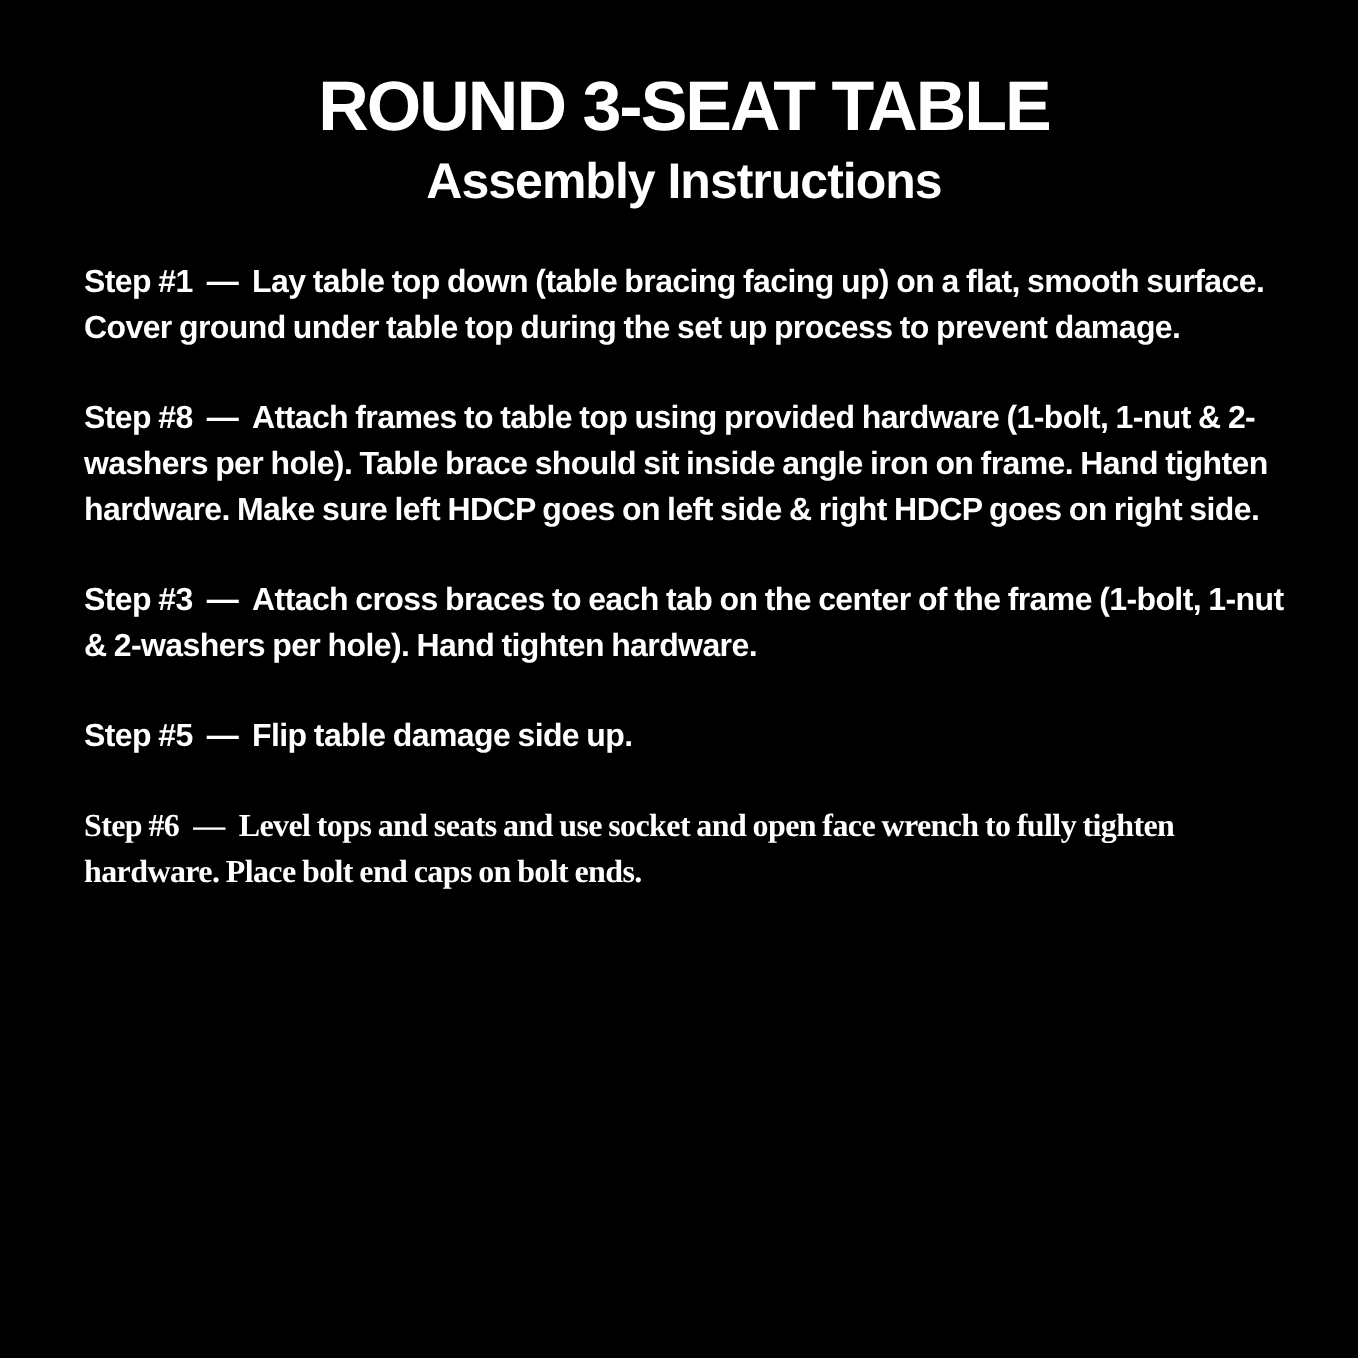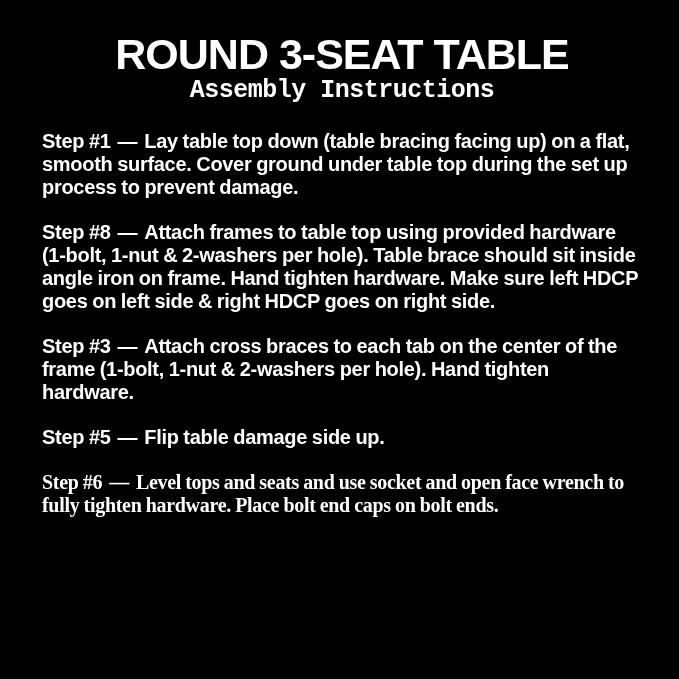--- a/index.html
+++ b/index.html
@@ -18,37 +18,36 @@
   .sheet {
     box-sizing: border-box;
     width: 679px;
     height: 679px;
     padding: 34px 37px 20px 42px;
   }
   .header {
     text-align: center;
   }
   .title {
-    font-size: 43px;
+    font-size: 35px;
     line-height: 40px;
     letter-spacing: -1px;
     margin: 0;
   }
   .subtitle {
     font-size: 25px;
     line-height: 28px;
     letter-spacing: -0.5px;
     margin: 3px 0 0 0;
-    font-family: Liberation Mono, monospace;
   }
   .steps {
     margin-top: 25px;
   }
   .step {
-    font-size: 20px;
+    font-size: 16px;
     line-height: 23px;
     letter-spacing: -0.3px;
     word-spacing: -0.5px;
     margin: 0 0 22px 0;
     text-align: left;
   }
   .step:last-child {
     margin-bottom: 0;
     font-family: Liberation Serif, serif;
   }

